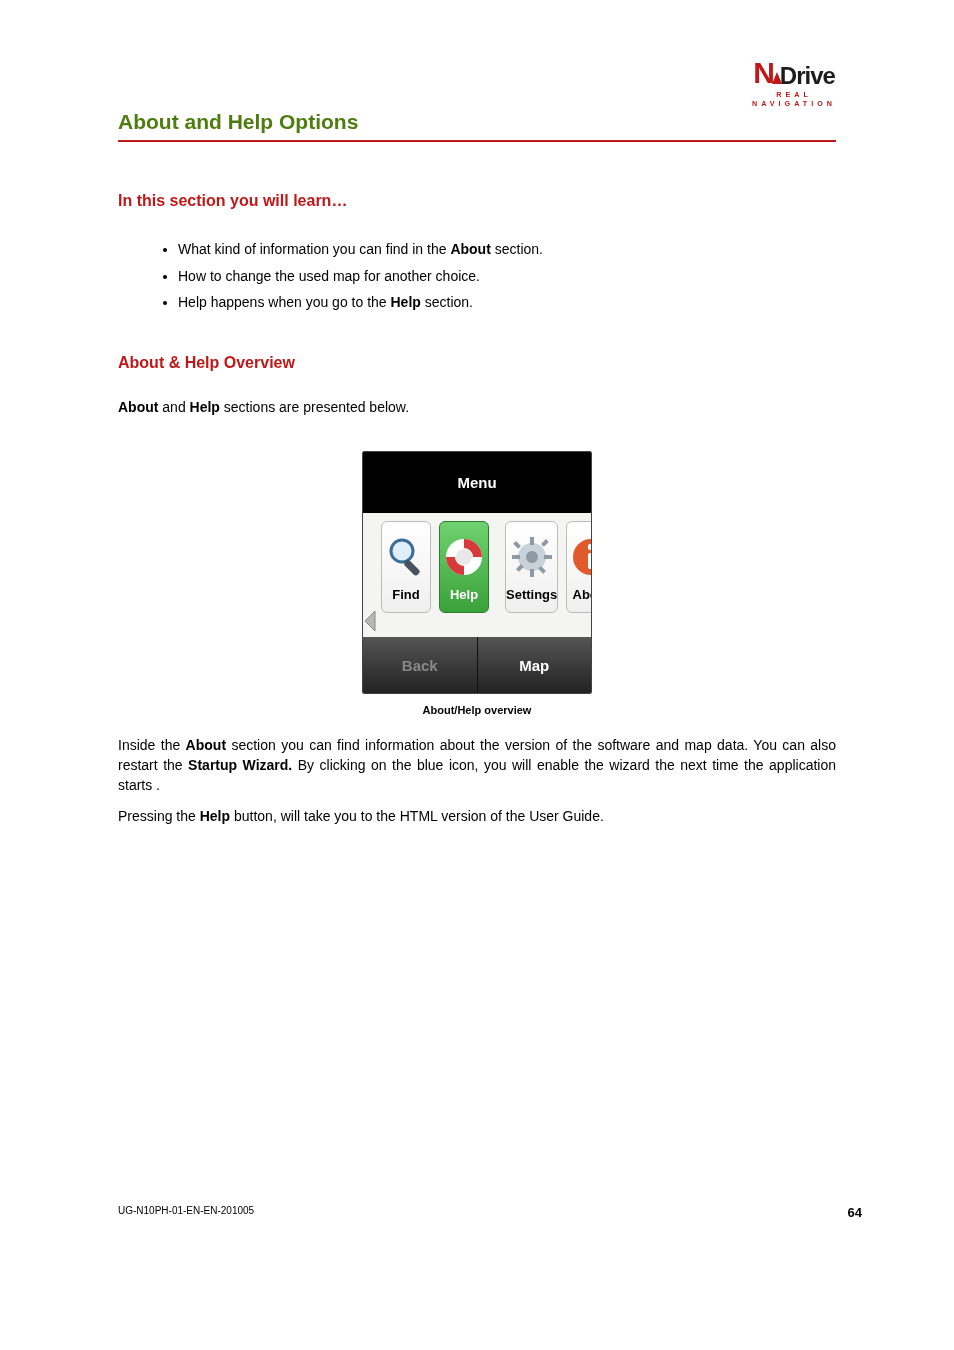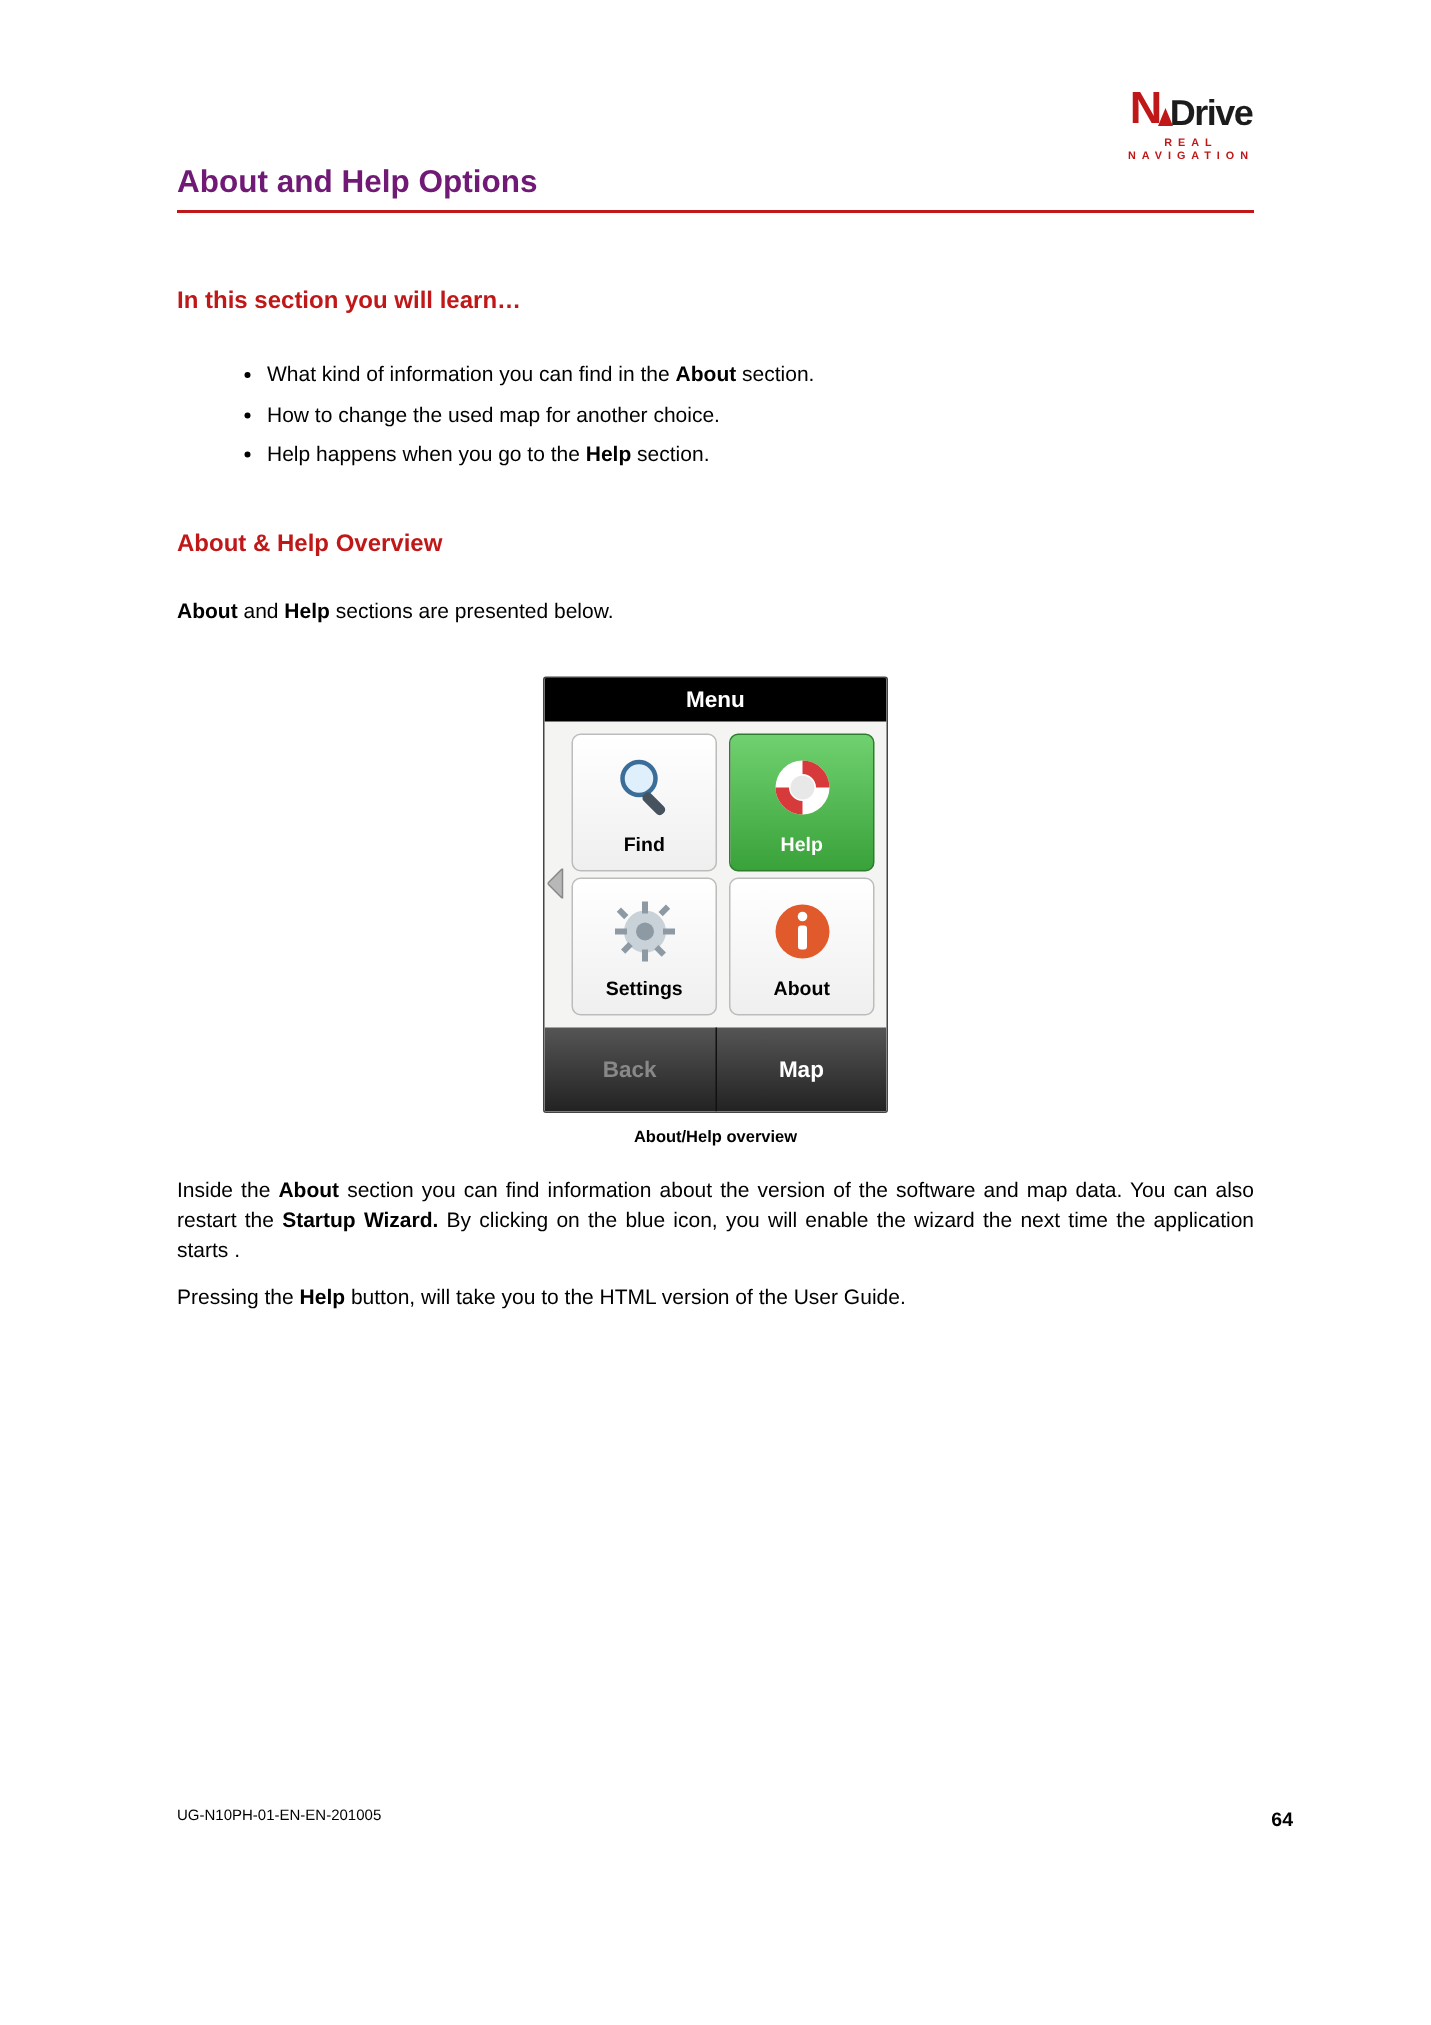--- a/index.html
+++ b/index.html
@@ -41,21 +41,21 @@
     margin: 0 -2px -2px -2px;
   }
   .logo-tag {
     color: #c01818;
     font-size: 7.2px;
     letter-spacing: 4px;
     font-weight: 700;
     margin-top: 2px;
   }
   h1.page-title {
-    color: #701a75;
+    color: #4d7c0f;
     font-size: 21px;
     font-weight: 700;
     margin-top: 60px;
     border-bottom: 2px solid #c01818;
     padding-bottom: 6px;
   }
   h2.sub1 {
     color: #c01818;
     font-size: 16px;
     font-weight: 700;
@@ -90,27 +90,27 @@
     border-radius: 2px;
     overflow: hidden;
     position: relative;
   }
   .titlebar {
     background: #000;
     color: #fff;
     font-weight: 700;
     font-size: 15px;
     text-align: center;
-    padding: 6px 0;
+    padding: 22px 0;
   }
   .tile-area {
     display: flex;
-    flex-direction: column;
-    padding: 8px 8px 8px 18px;
-    gap: 4px;
+    flex-direction: row;
+    padding: 8px 8px 24px 18px;
+    gap: 16px;
     position: relative;
   }
   .tile-row { display: flex; gap: 8px; }
   .tile {
     flex: 1;
     background: linear-gradient(#fff,#efefef);
     border: 1px solid #bcbcbc;
     border-radius: 6px;
     height: 92px;
     display: flex;

